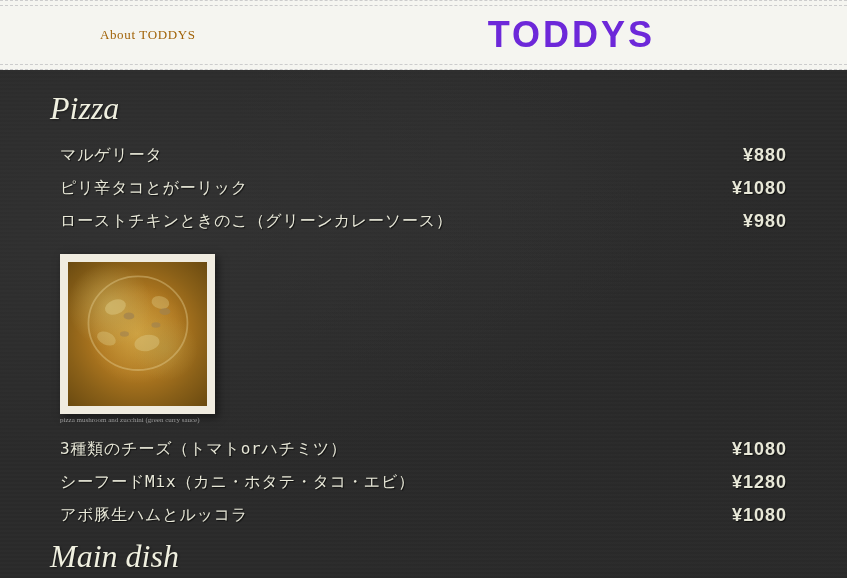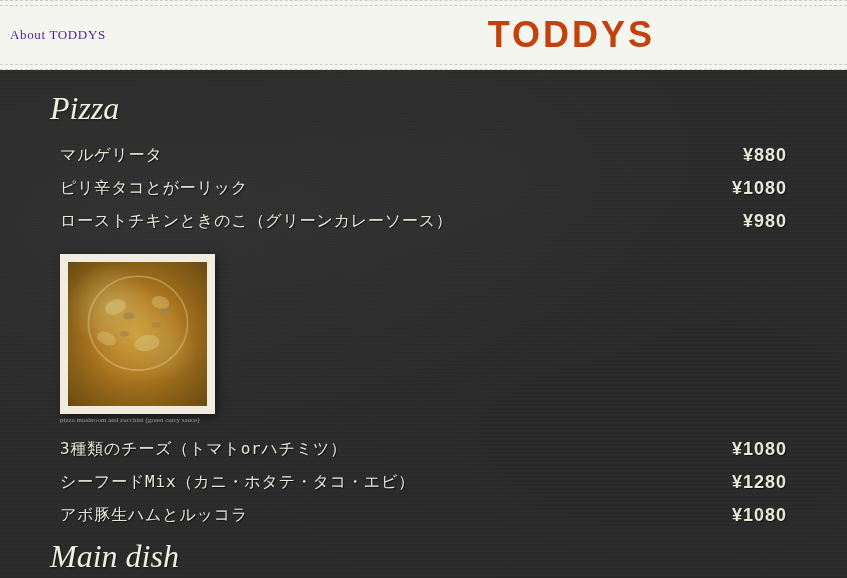--- a/index.html
+++ b/index.html
@@ -41,34 +41,35 @@
       content: '';
       position: absolute;
       bottom: 4px;
       left: 0;
       right: 0;
       border-bottom: 1px dashed #ccc;
     }
 
     .nav-item {
       flex: 1;
+      text-align: center;
       font-size: 13px;
-      color: #4c1d95;
+      color: #a16207;
       letter-spacing: 0.05em;
       cursor: pointer;
       padding: 10px;
     }
 
     .logo {
       flex: 2;
       text-align: center;
       font-family: 'Arial Black', 'Impact', sans-serif;
       font-size: 36px;
       font-weight: 900;
-      color: #c2410c;
+      color: #6d28d9;
       letter-spacing: 3px;
     }
 
     
     .main {
       background: #2a2a2a;
       background-image:
         radial-gradient(ellipse at 20% 30%, rgba(60,60,60,0.4) 0%, transparent 50%),
         radial-gradient(ellipse at 80% 70%, rgba(40,40,40,0.5) 0%, transparent 50%),
         radial-gradient(ellipse at 60% 20%, rgba(55,55,55,0.3) 0%, transparent 40%);

